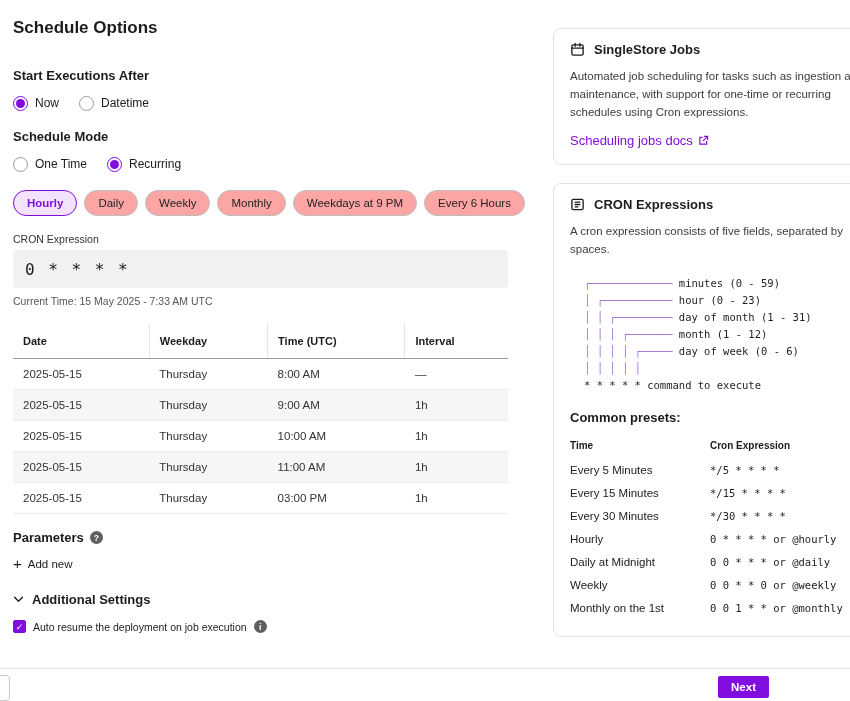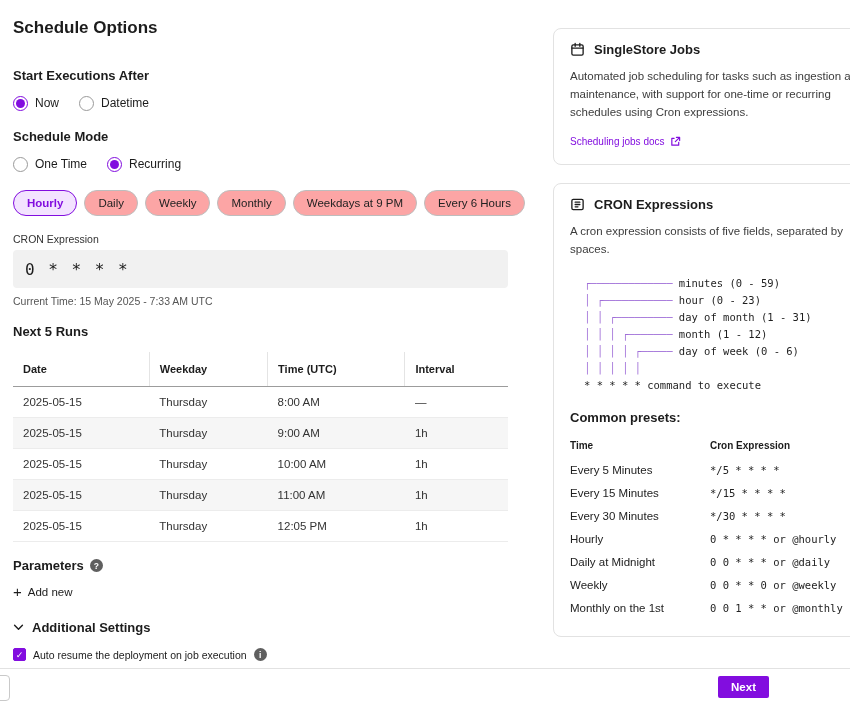--- a/index.html
+++ b/index.html
@@ -34,21 +34,21 @@
   .addl-h{display:flex;align-items:center;gap:8px;font-size:13px;font-weight:700;margin-bottom:13px;cursor:pointer;}
   .chk-row{display:flex;align-items:center;gap:7px;font-size:10.5px;margin-bottom:9px;cursor:pointer;}
   .chk{width:13px;height:13px;border:1.5px solid #9a9a9a;border-radius:2px;display:inline-flex;align-items:center;justify-content:center;flex:none;background:#fff;}
   .chk.checked{background:var(--accent);border-color:var(--accent);color:#fff;font-size:9px;}
 
   
   .right{position:absolute;left:553px;top:28px;width:332px;display:flex;flex-direction:column;gap:18px;}
   .card{border:1px solid #e2e2e2;border-radius:8px;padding:13px 16px 15px;background:#fff;}
   .card-h{display:flex;align-items:center;gap:9px;font-size:13px;font-weight:700;margin-bottom:11px;}
   .card-desc{font-size:11.5px;line-height:1.55;color:#3c3c3c;margin:0 0 10px;}
-  .doc-link{display:inline-flex;align-items:center;gap:5px;font-size:10px;color:var(--accent);text-decoration:none;margin-top:2px;}
+  .doc-link{display:inline-flex;align-items:center;gap:5px;font-size:13px;color:var(--accent);text-decoration:none;margin-top:2px;}
   .diagram{position:relative;padding:6px 0 12px 14px;font-family:"DejaVu Sans Mono",monospace;font-size:10.5px;line-height:17px;}
   .diagram pre{margin:0;font:inherit;white-space:pre;}
   .diagram .lines{position:absolute;left:14px;top:6px;color:#a06fd8;}
   .diagram .labels{position:relative;color:#1e1e1e;}
   .presets-h{font-size:13px;font-weight:700;margin:4px 0 12px;}
   table.presets{width:100%;border-collapse:collapse;}
   .presets th{text-align:left;font-size:10px;font-weight:700;padding:3px 0 9px;}
   .presets th:first-child{width:140px;}
   .presets td{font-size:11.5px;color:#222;padding:4px 0 7px;}
   .presets td.expr{font-family:"DejaVu Sans Mono",monospace;font-size:10.5px;}
@@ -97,21 +97,20 @@
       <button class="pill">Weekly</button>
       <button class="pill">Monthly</button>
       <button class="pill">Weekdays at 9 PM</button>
       <button class="pill">Every 6 Hours</button>
     </div>
 
     <div class="field-label">CRON Expression</div>
     <div class="cron-input">0 * * * *</div>
     <div class="current-time">Current Time: 15 May 2025 - 7:33 AM UTC</div>
 
-    <h2 class="sec-h">Next 5 Runs</h2>
     <table class="runs">
       <thead>
         <tr>
           <th>Date</th>
           <th>Weekday</th>
           <th>Time (UTC)</th>
           <th>Interval</th>
         </tr>
       </thead>
       <tbody>
@@ -135,21 +134,21 @@
         </tr>
         <tr>
           <td>2025-05-15</td>
           <td>Thursday</td>
           <td>11:00 AM</td>
           <td>1h</td>
         </tr>
         <tr>
           <td>2025-05-15</td>
           <td>Thursday</td>
-          <td>12:05 PM</td>
+          <td>03:00 PM</td>
           <td>1h</td>
         </tr>
       </tbody>
     </table>
 
     <div class="param-h">
       <span>Parameters</span>
       <span class="circle-icon">?</span>
     </div>
     <button class="add-new">

